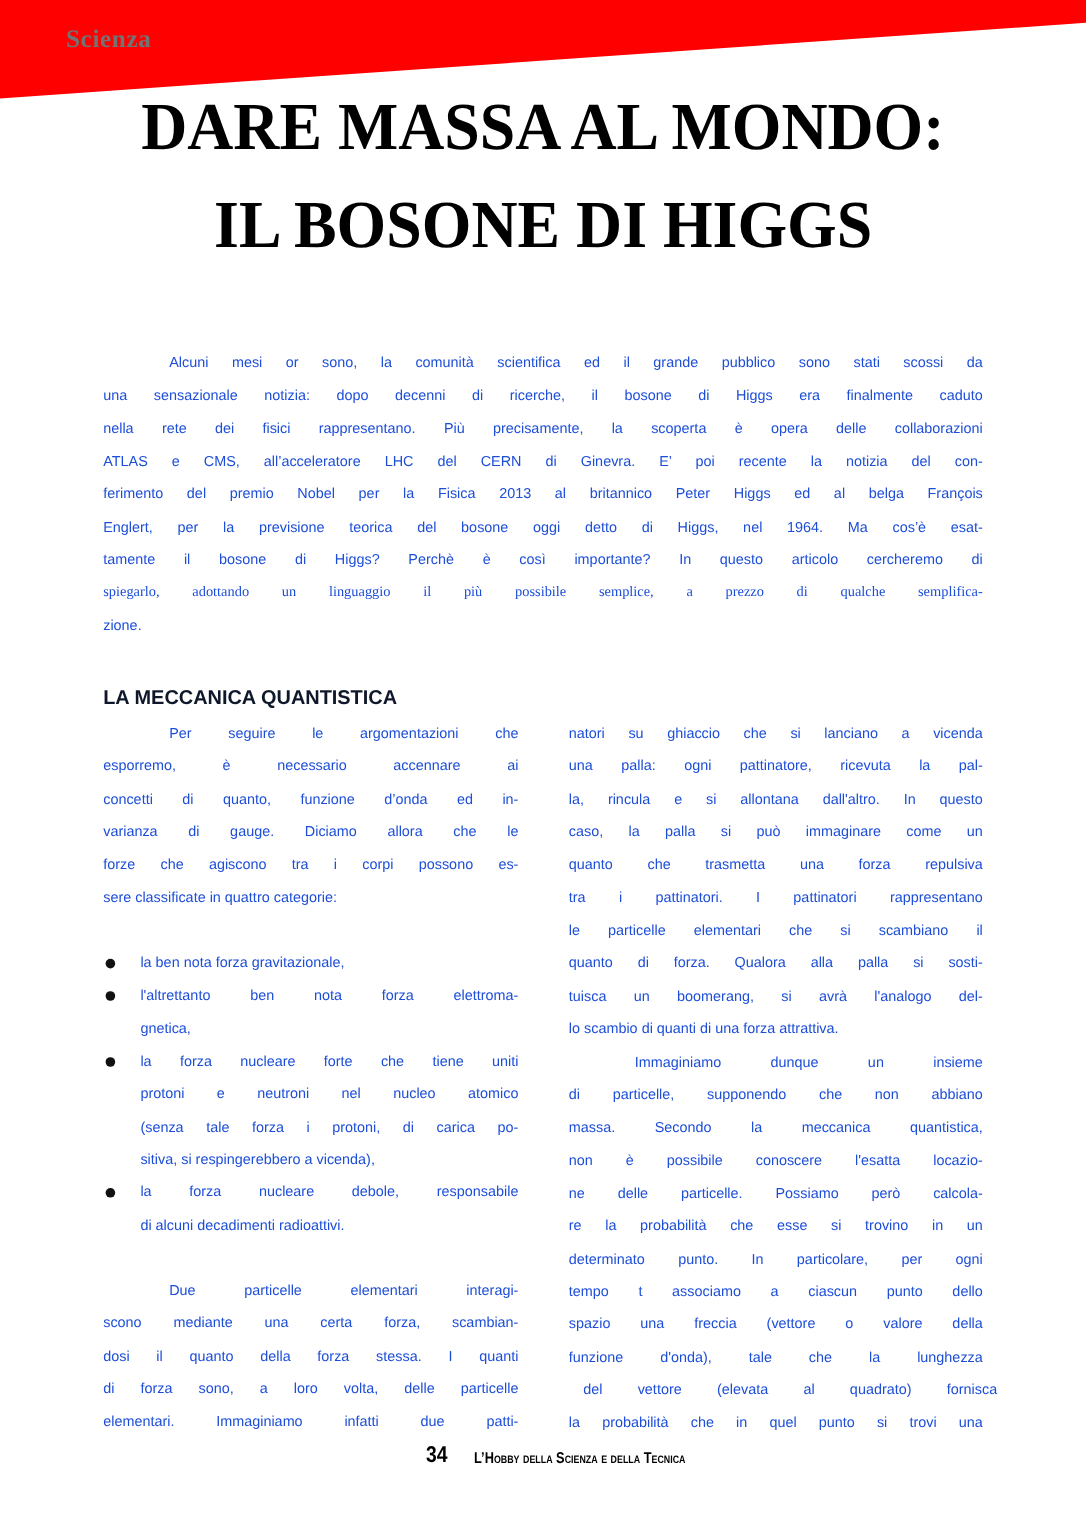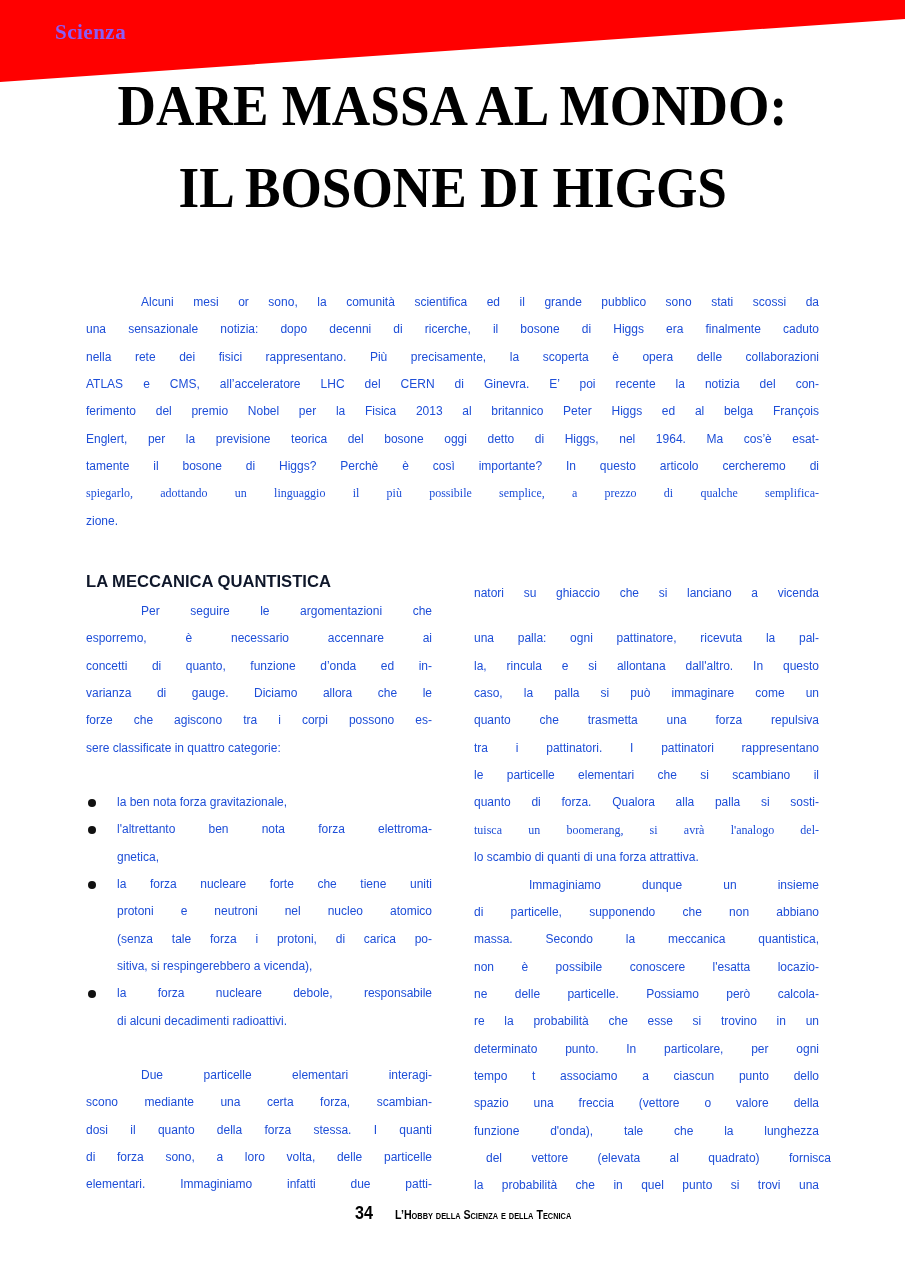--- a/index.html
+++ b/index.html
@@ -1,21 +1,21 @@
 <!DOCTYPE html>
 <html><head>
 <meta charset="utf-8">
 <style>
   html, body { margin:0; padding:0; background:#ffffff; }
   body { width:905px; height:1280px; position:relative; overflow:hidden; }
   .banner { position:absolute; left:0; top:0; width:905px; height:90px; }
   .section-label {
     position:absolute; left:55px; top:20px;
     font-family:"Liberation Serif", serif; font-size:21px; font-weight:bold;
-    color:#8b5cf6; letter-spacing:0.5px;
+    color:#737373; letter-spacing:0.5px;
   }
   .title-line {
     position:absolute; left:0; width:905px; text-align:center;
     font-family:"Liberation Serif", serif; font-weight:bold; color:#000;
     font-size:56px; line-height:56px;
   }
   .title-line span { display:inline-block; transform:scaleX(0.95); transform-origin:center; }
   .t1 { top:78px; }
   .t2 { top:160px; }
   .line {
@@ -87,29 +87,29 @@
     <div class="bullet-dot" style="left: 88px; top: 990.45px;"></div>
     <div class="line" style="left: 117px; width: 315px; top: 980.45px;">la forza nucleare debole, responsabile</div>
     <div class="line last" style="left: 117px; width: 315px; top: 1007.8px;">di alcuni decadimenti radioattivi.</div>
     <div class="line" style="left: 141px; width: 291px; top: 1062px;">Due particelle elementari interagi-</div>
     <div class="line" style="left: 86px; width: 346px; top: 1089.35px;">scono mediante una certa forza, scambian-</div>
     <div class="line" style="left: 86px; width: 346px; top: 1116.7px;">dosi il quanto della forza stessa. I quanti</div>
     <div class="line" style="left: 86px; width: 346px; top: 1144.05px;">di forza sono, a loro volta, delle particelle</div>
     <div class="line" style="left: 86px; width: 346px; top: 1171.4px;">elementari. Immaginiamo infatti due patti-</div>
   </div>
 <div id="right-col">
-    <div class="line" style="left: 474px; width: 345px; top: 580px;">natori su ghiaccio che si lanciano a vicenda</div>
+    <div class="line" style="left: 474px; width: 345px; top: 598px;">natori su ghiaccio che si lanciano a vicenda</div>
     <div class="line" style="left: 474px; width: 345px; top: 625.35px;">una palla: ogni pattinatore, ricevuta la pal-</div>
     <div class="line" style="left: 474px; width: 345px; top: 652.7px;">la, rincula e si allontana dall'altro. In questo</div>
     <div class="line" style="left: 474px; width: 345px; top: 680.05px;">caso, la palla si può immaginare come un</div>
     <div class="line" style="left: 474px; width: 345px; top: 707.4px;">quanto che trasmetta una forza repulsiva</div>
     <div class="line" style="left: 474px; width: 345px; top: 734.75px;">tra i pattinatori. I pattinatori rappresentano</div>
     <div class="line" style="left: 474px; width: 345px; top: 762.1px;">le particelle elementari che si scambiano il</div>
     <div class="line" style="left: 474px; width: 345px; top: 789.45px;">quanto di forza. Qualora alla palla si sosti-</div>
-    <div class="line" style="left: 474px; width: 345px; top: 816.8px; font-family: Liberation Serif, serif;">tuisca un boomerang, si avrà l'analogo del-</div>
+    <div class="line" style="left: 474px; width: 345px; top: 816.8px;">tuisca un boomerang, si avrà l'analogo del-</div>
     <div class="line last" style="left: 474px; width: 345px; top: 844.15px;">lo scambio di quanti di una forza attrattiva.</div>
     <div class="line" style="left: 529px; width: 290px; top: 871.5px;">Immaginiamo dunque un insieme</div>
     <div class="line" style="left: 474px; width: 345px; top: 898.85px;">di particelle, supponendo che non abbiano</div>
     <div class="line" style="left: 474px; width: 345px; top: 926.2px;">massa. Secondo la meccanica quantistica,</div>
     <div class="line" style="left: 474px; width: 345px; top: 953.55px;">non è possibile conoscere l'esatta locazio-</div>
     <div class="line" style="left: 474px; width: 345px; top: 980.9px;">ne delle particelle. Possiamo però calcola-</div>
     <div class="line" style="left: 474px; width: 345px; top: 1008.25px;">re la probabilità che esse si trovino in un</div>
     <div class="line" style="left: 474px; width: 345px; top: 1035.6px;">determinato punto. In particolare, per ogni</div>
     <div class="line" style="left: 474px; width: 345px; top: 1062.95px;">tempo t associamo a ciascun punto dello</div>
     <div class="line" style="left: 474px; width: 345px; top: 1090.3px;">spazio una freccia (vettore o valore della</div>

